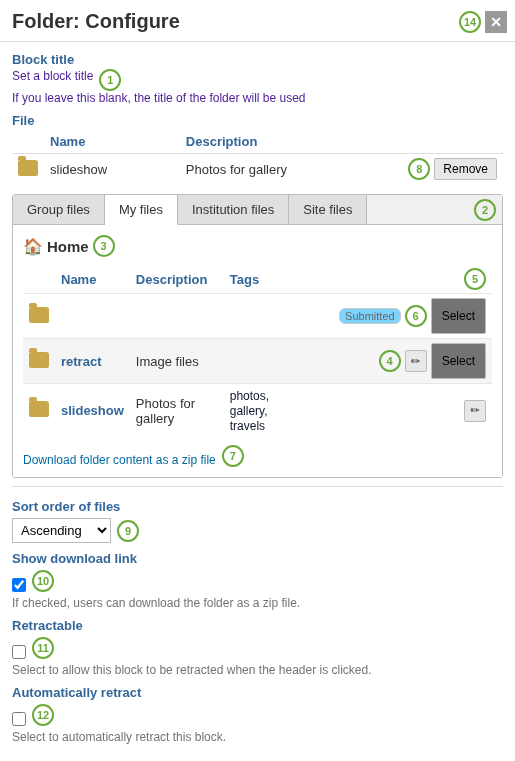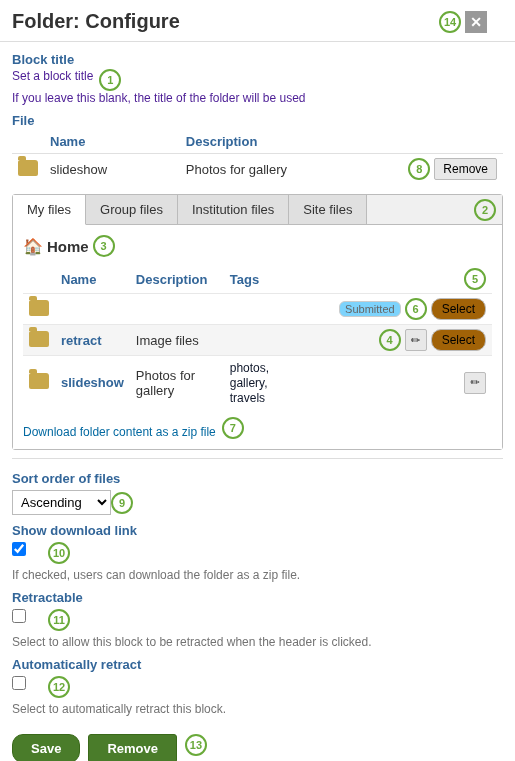--- a/index.html
+++ b/index.html
@@ -8,21 +8,21 @@
       font-size: 13px;
       background: #fff;
       width: 515px;
       min-height: 761px;
       color: #333;
     }
     .header {
       display: flex;
       justify-content: space-between;
       align-items: center;
-      padding: 10px 28px 8px 12px;
+      padding: 10px 8px 8px 12px;
       border-bottom: 1px solid #ddd;
     }
     .header-title {
       font-size: 20px;
       font-weight: bold;
       color: #333;
     }
     .header-right {
       display: flex;
       align-items: center;
@@ -189,26 +189,26 @@
     .file-browser-table tr:nth-child(even) td {
       background: #f5f5f5;
     }
     .file-link {
       color: #336699;
       text-decoration: none;
       font-weight: bold;
     }
     .tags-text { color: #0f172a; font-size: 12px; }
     .select-btn {
-      background: #a16207;
+      background: #737373;
       border: 1px solid #bbb;
-      padding: 3px 10px;
+      padding: 10px 10px;
       cursor: pointer;
       font-size: 12px;
-      border-radius: 10px;
+      border-radius: 2px;
       white-space: nowrap;
     }
     .edit-btn {
       background: #e8e8e8;
       border: 1px solid #bbb;
       width: 22px;
       height: 22px;
       cursor: pointer;
       font-size: 11px;
       display: inline-flex;
@@ -230,34 +230,35 @@
       font-size: 12px;
       text-decoration: none;
       margin-top: 8px;
       display: inline-block;
     }
     
     .sort-section { margin-top: 12px; }
     .field-row {
       display: flex;
       align-items: center;
+      gap: 6px;
       margin: 4px 0 8px 0;
     }
     .sort-select {
       padding: 3px 4px;
       border: 1px solid #bbb;
       font-size: 13px;
       background: #fff;
     }
     
     .checkbox-section { margin-top: 8px; margin-bottom: 4px; }
     .checkbox-row {
       display: flex;
-      align-items: flex-start;
-      gap: 22px;
+      align-items: flex-end;
+      gap: 6px;
       margin: 4px 0;
     }
     input[type="checkbox"] { width: 14px; height: 14px; cursor: pointer; }
     .green-hint { color: #737373; font-size: 12px; margin-bottom: 6px; }
     
     .action-buttons {
       display: flex;
       gap: 8px;
       margin-top: 10px;
       padding-top: 8px;
@@ -340,25 +341,25 @@
               <button class="remove-btn">Remove</button>
             </div>
           </td>
         </tr>
       </tbody>
     </table>
   </div>
 
   <div class="tabs-container">
     <div class="tabs-nav">
+      <div class="tab-item">
+        <span>Group files</span>
+      </div>
       <div class="tab-item active">
         <span>My files</span>
-      </div>
-      <div class="tab-item">
-        <span>Group files</span>
       </div>
       <div class="tab-item">
         <span>Institution files</span>
       </div>
       <div class="tab-item">
         <span>Site files</span>
       </div>
       <div class="tabs-nav-right">
         <span class="circle-num">2</span>
       </div>

